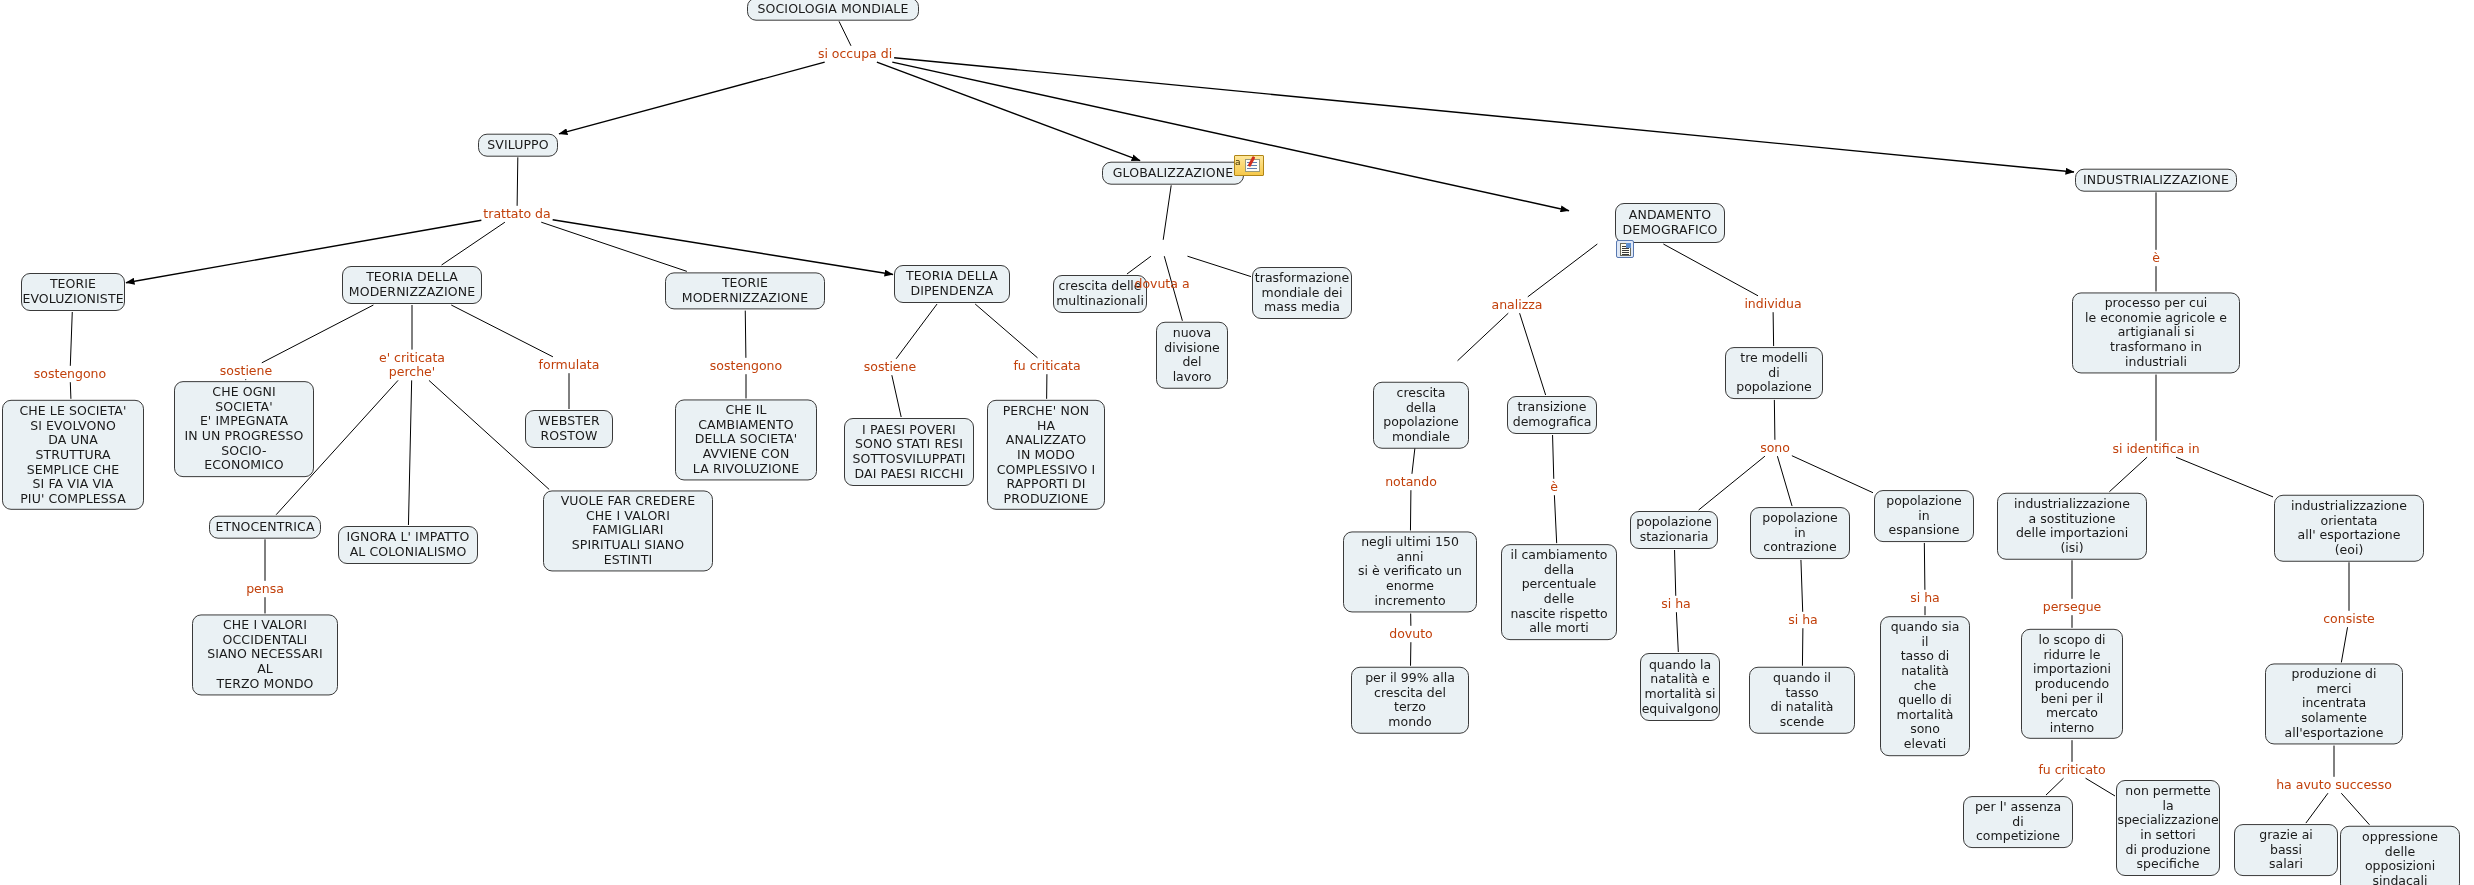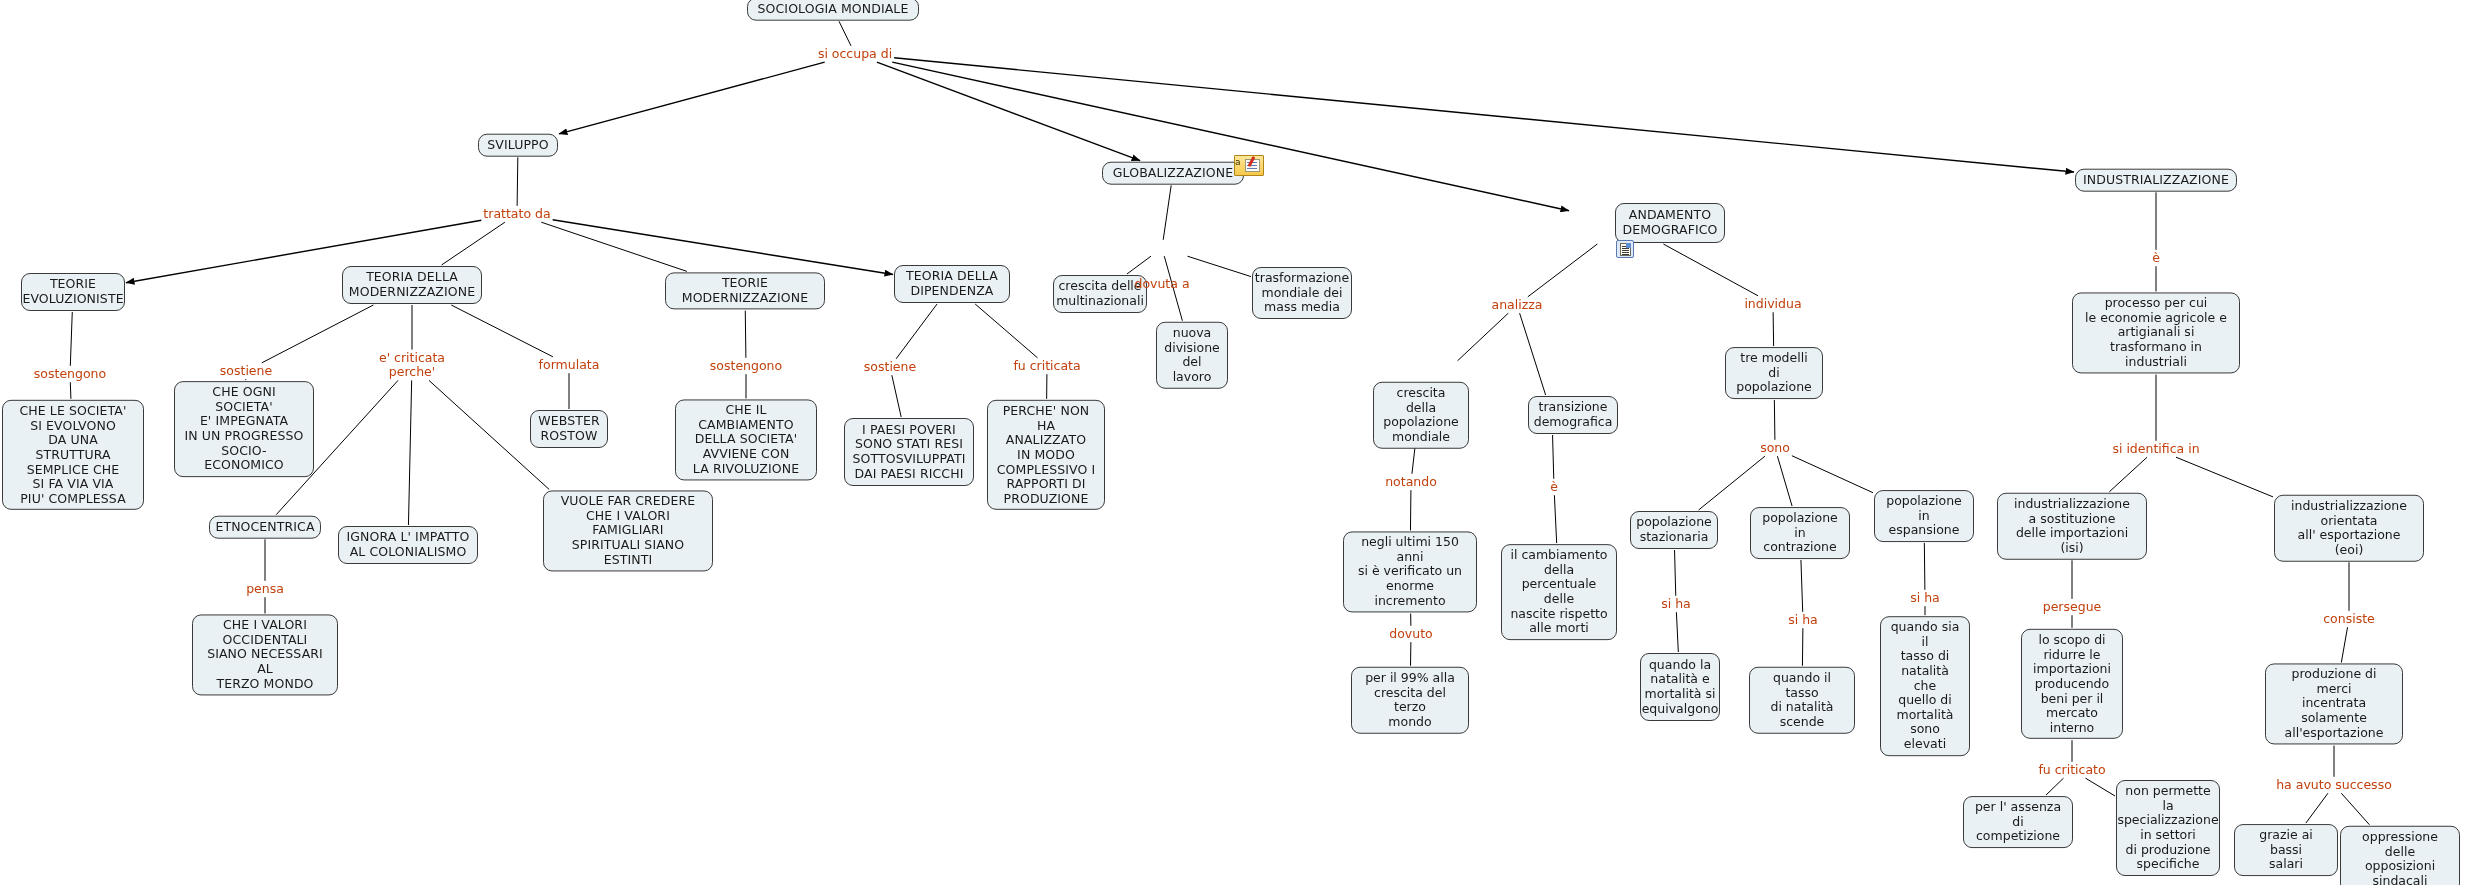--- a/index.html
+++ b/index.html
@@ -198,21 +198,21 @@
       <div class="node caps" style="left: 73px; top: 455px; width: 142px; min-height: 95px;">CHE LE SOCIETA'
 SI EVOLVONO
 DA UNA STRUTTURA
 SEMPLICE CHE
 SI FA VIA VIA
 PIU' COMPLESSA</div>
       <div class="node caps" style="left: 244px; top: 429px; width: 140px; min-height: 68px;">CHE OGNI SOCIETA'
 E' IMPEGNATA
 IN UN PROGRESSO
 SOCIO-ECONOMICO</div>
-      <div class="node caps" style="left: 569px; top: 429px; width: 78px; min-height: 38px;">WEBSTER
+      <div class="node caps" style="left: 569px; top: 429px; width: 88px; min-height: 38px;">WEBSTER
 ROSTOW</div>
       <div class="node caps" style="left: 746px; top: 440px; width: 142px; min-height: 68px;">CHE IL CAMBIAMENTO
 DELLA SOCIETA'
 AVVIENE CON
 LA RIVOLUZIONE</div>
       <div class="node caps" style="left: 909px; top: 452px; width: 130px; min-height: 68px;">I PAESI POVERI
 SONO STATI RESI
 SOTTOSVILUPPATI
 DAI PAESI RICCHI</div>
       <div class="node caps" style="left: 1046px; top: 455px; width: 118px; min-height: 96px;">PERCHE' NON
@@ -228,21 +228,21 @@
 CHE I VALORI
 FAMIGLIARI
 SPIRITUALI SIANO ESTINTI</div>
       <div class="node caps" style="left: 265px; top: 655px; width: 146px; min-height: 68px;">CHE I VALORI
 OCCIDENTALI
 SIANO NECESSARI AL
 TERZO MONDO</div>
       <div class="node low" style="left: 1421px; top: 395px; width: 96px; min-height: 52px; margin-top: 20px;">crescita della
 popolazione
 mondiale</div>
-      <div class="node low" style="left: 1552px; top: 415px; width: 90px; min-height: 38px; margin-left: 21px;">transizione
+      <div class="node low" style="left: 1552px; top: 415px; width: 90px; min-height: 38px;">transizione
 demografica</div>
       <div class="node low" style="left: 1774px; top: 373px; width: 98px; min-height: 38px;">tre modelli
 di popolazione</div>
       <div class="node low" style="left: 1674px; top: 530px; width: 88px; min-height: 38px;">popolazione
 stazionaria</div>
       <div class="node low" style="left: 1800px; top: 533px; width: 100px; min-height: 38px;">popolazione in
 contrazione</div>
       <div class="node low" style="left: 1924px; top: 516px; width: 100px; min-height: 38px;">popolazione in
 espansione</div>
       <div class="node low" style="left: 1410px; top: 572px; width: 134px; min-height: 52px;">negli ultimi 150 anni

